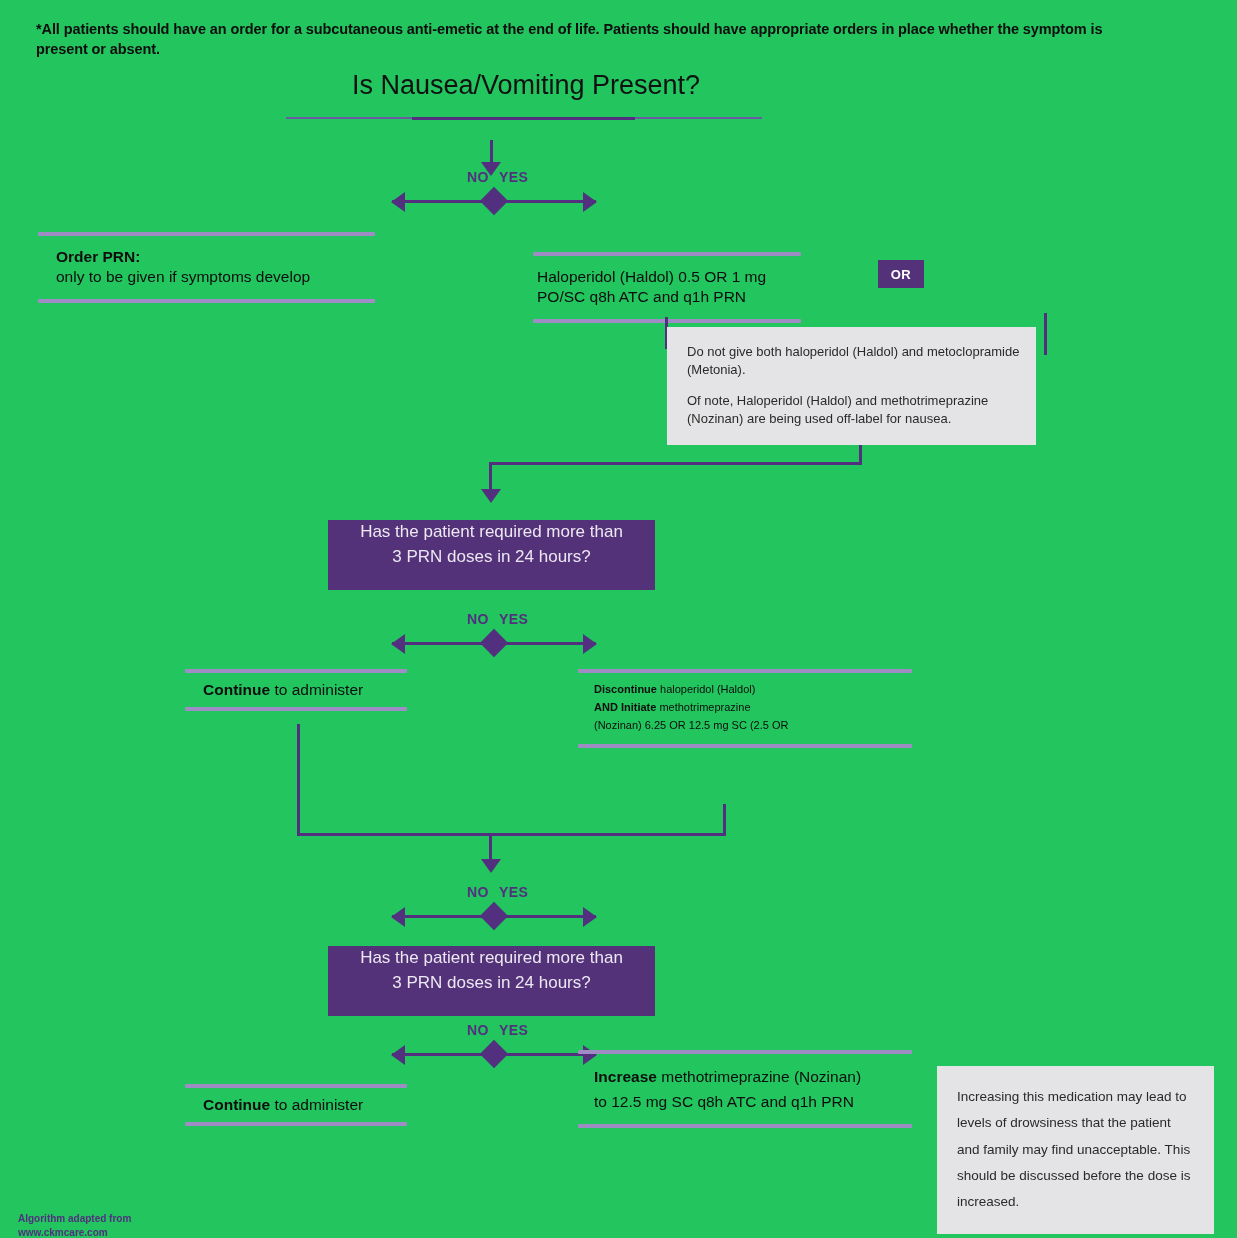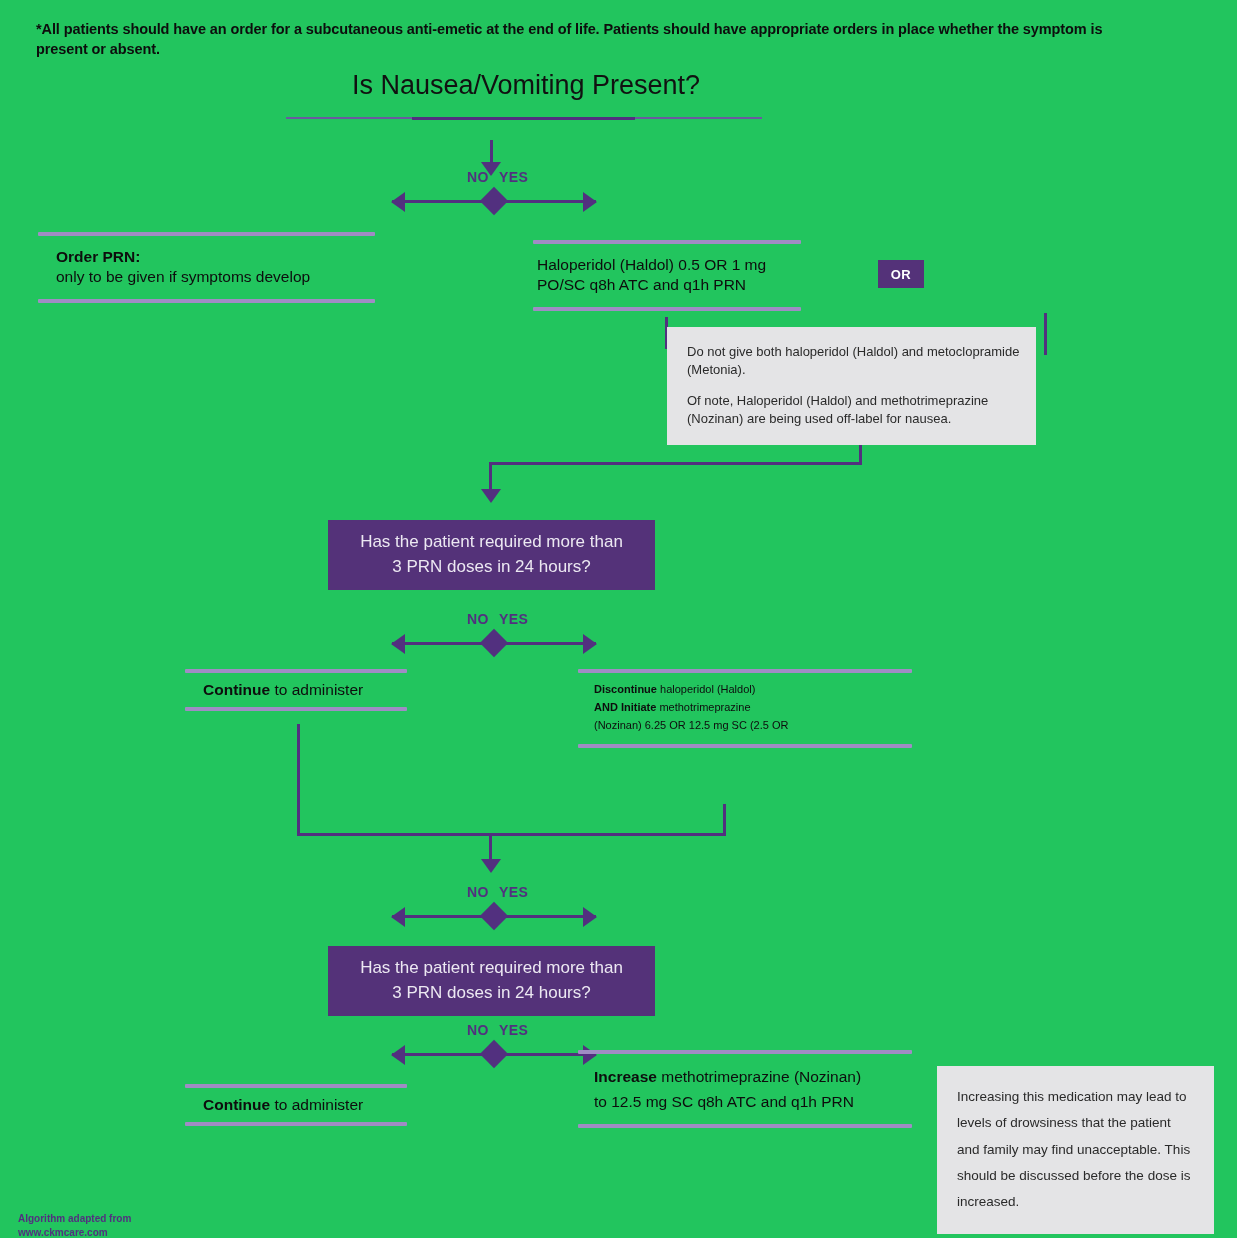--- a/index.html
+++ b/index.html
@@ -72,21 +72,20 @@
     line-height: 1.32;
   }
   .bracket .body b { font-weight: bold; }
 
   
   .qbox {
     position: absolute;
     background: #543279;
     color: #ece8f2;
     display: flex;
-    align-items: center;
     justify-content: center;
     text-align: center;
     font-size: 17px;
     line-height: 1.45;
   }
 
   
   .decision {
     position: absolute;
     height: 46px;
@@ -204,21 +203,21 @@
 
   <div class="bracket" style="left:38px; top:232px; width:337px;">
     <div class="rule"></div>
     <div class="body" style="font-size:15.5px;">
       <div><b>Order PRN:</b></div>
       <div>only to be given if symptoms develop</div>
     </div>
     <div class="rule"></div>
   </div>
 
-  <div class="bracket" style="left:533px; top:240px; width:268px;">
+  <div class="bracket" style="left:533px; top:252px; width:268px;">
     <div class="rule"></div>
     <div class="body" style="font-size:15.5px; padding-left:4px;">
       <div>Haloperidol (Haldol) 0.5 OR 1 mg</div>
       <div>PO/SC q8h ATC and q1h PRN</div>
     </div>
     <div class="rule"></div>
   </div>
 
   <div class="or-chip" style="left:878px; top:260px; width:46px; height:28px;">OR</div>
 

